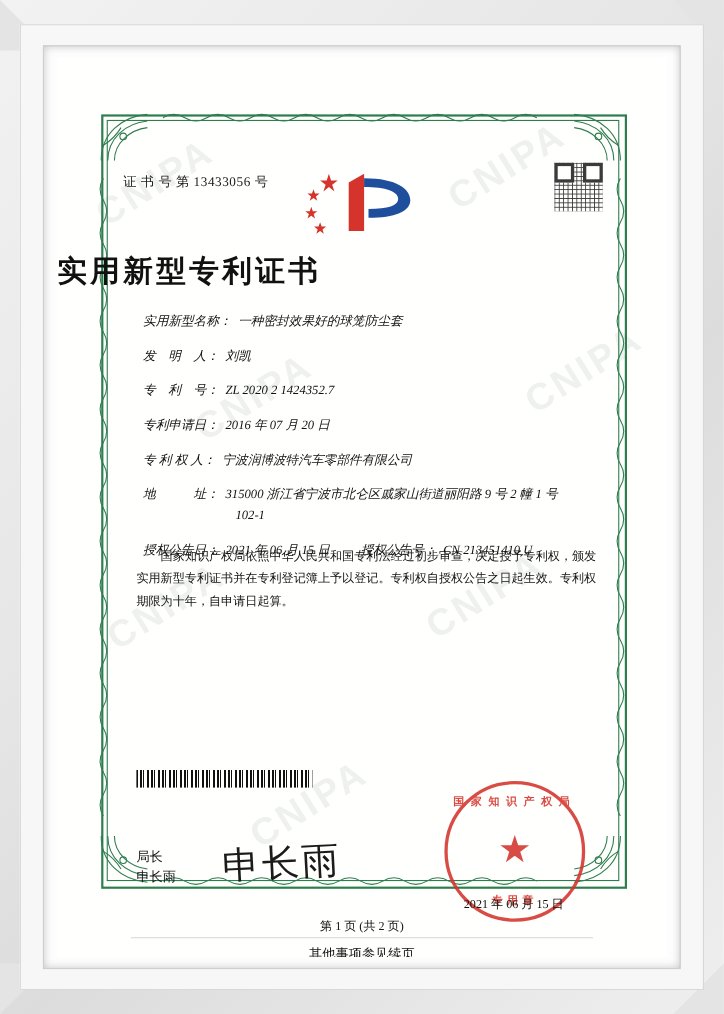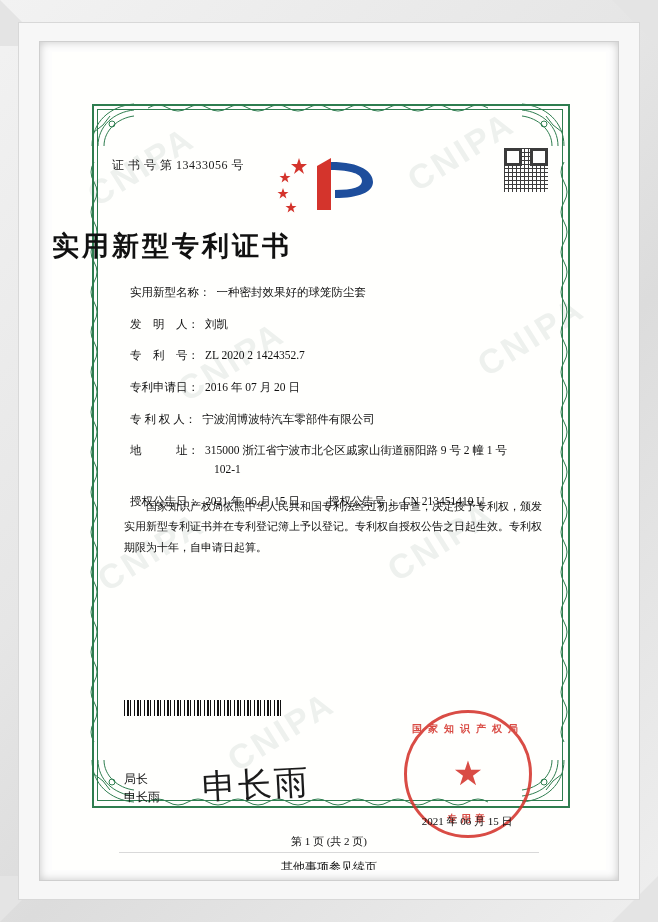--- a/index.html
+++ b/index.html
@@ -159,20 +159,21 @@
   }
 
   
   .fields {
     position: absolute;
     left: 78px; top: 232px;
     width: 410px;
     font-size: 11.5px;
     color: #111;
     line-height: 1.45;
+    font-style: italic;
   }
   .field-row {
     display: flex;
     margin-bottom: 15px;
   }
   .field-label {
     white-space: pre;
     flex: 0 0 auto;
   }
   .field-value {

